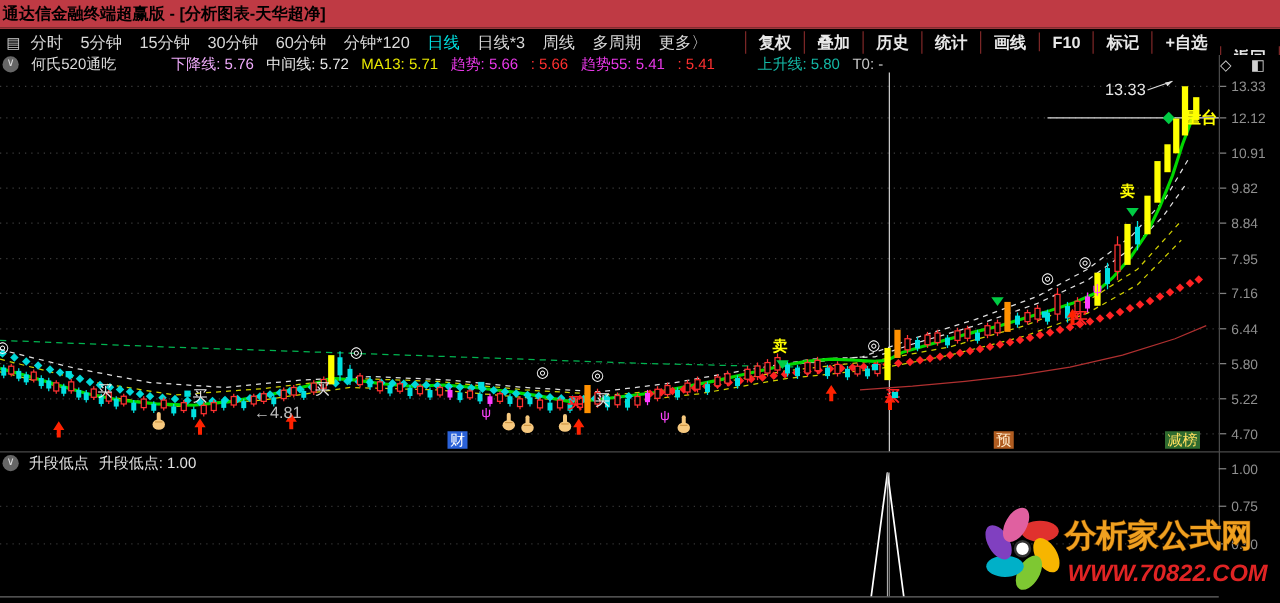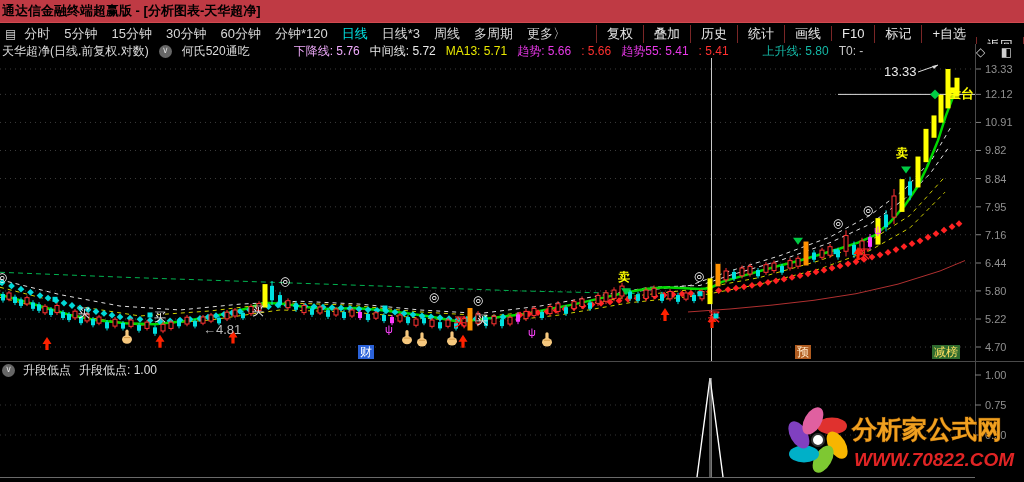--- a/index.html
+++ b/index.html
@@ -5,21 +5,21 @@
   html,body{margin:0;padding:0;background:#000;width:1024px;height:482px;overflow:hidden;
     font-family:"Liberation Sans","DejaVu Sans",sans-serif;}
   .titlebar{position:absolute;left:0;top:0;width:1024px;height:22px;background:#bf3a44;
     color:#000000;font-size:13px;font-weight:bold;line-height:22px;padding-left:2px;box-sizing:border-box;}
   .menubar{position:absolute;left:0;top:22px;width:1024px;height:22px;background:#000;
     border-top:1px solid #d04a50;box-sizing:border-box;display:flex;align-items:center;font-size:13px;color:#d8d8d8;}
   .menubar .lefticon{color:#cfcfcf;font-size:12px;margin:0 8px 0 5px;}
   .menubar .tf{margin-right:14px;cursor:default;white-space:nowrap;}
   .menubar .tf.active{color:#00e0e0;}
   .menubar .spacer{flex:1;}
-  .menubar .rbtn{padding:0 10px;border-left:1px solid #7a2626;white-space:nowrap;color:#e8e8e8;}
+  .menubar .rbtn{padding:0 10px;border-left:1px solid #7a2626;white-space:nowrap;color:#e8e8e8;font-weight:bold;}
   .menubar .rbtn:last-child{border-right:1px solid #7a2626;margin-top:24px;}
   .chartarea{position:absolute;left:0;top:44px;width:1024px;height:438px;background:#000;}
   #chart-svg{position:absolute;left:0;top:0;}
   .mainheader{position:absolute;left:2px;top:0;height:14px;display:flex;align-items:center;
     font-size:12px;color:#dcdcdc;white-space:nowrap;z-index:3;}
   .mainheader span{margin-right:10px;}
   .hdricon{display:inline-block;width:13px;height:13px;border-radius:50%;background:#666;color:#ddd;
     text-align:center;line-height:11px;font-size:9px;margin-right:8px;}
   .panelicons{position:absolute;right:6px;top:1px;z-index:3;color:#d0d0d0;font-size:12px;letter-spacing:6px;}
   .subheader{position:absolute;left:2px;top:319px;height:14px;display:flex;align-items:center;
@@ -554,21 +554,20 @@
         <line x1="918" y1="72" x2="938" y2="65" stroke="#dddddd"></line>
         <polygon points="938,65 932,66 934,69" fill="#dddddd"></polygon>
       </g>
       <g>
         <polyline points="697,477 710,378 723,477" fill="none" stroke="#ffffff" stroke-width="1.4"></polyline>
         <line x1="710" y1="378" x2="710" y2="477" stroke="#aaaaaa" stroke-width="1"></line>
       </g>
     </svg>
 
   <div class="mainheader">
-    <span>天华超净(日线.前复权.对数)</span>
     <span class="hdricon">∨</span>
     <span>何氏520通吃</span>
     <span style="color: #f0abfc; margin-left: 34px;">下降线: 5.76</span>
     <span style="color: rgb(232, 232, 232);">中间线: 5.72</span>
     <span style="color: rgb(232, 232, 0);">MA13: 5.71</span>
     <span style="color: rgb(232, 56, 232);">趋势: 5.66</span>
     <span style="color: rgb(255, 48, 48);">: 5.66</span>
     <span style="color: rgb(232, 56, 232);">趋势55: 5.41</span>
     <span style="color: rgb(255, 48, 48);">: 5.41</span>
     <span style="color: #14b8a6; margin-left: 24px;">上升线: 5.80</span>

